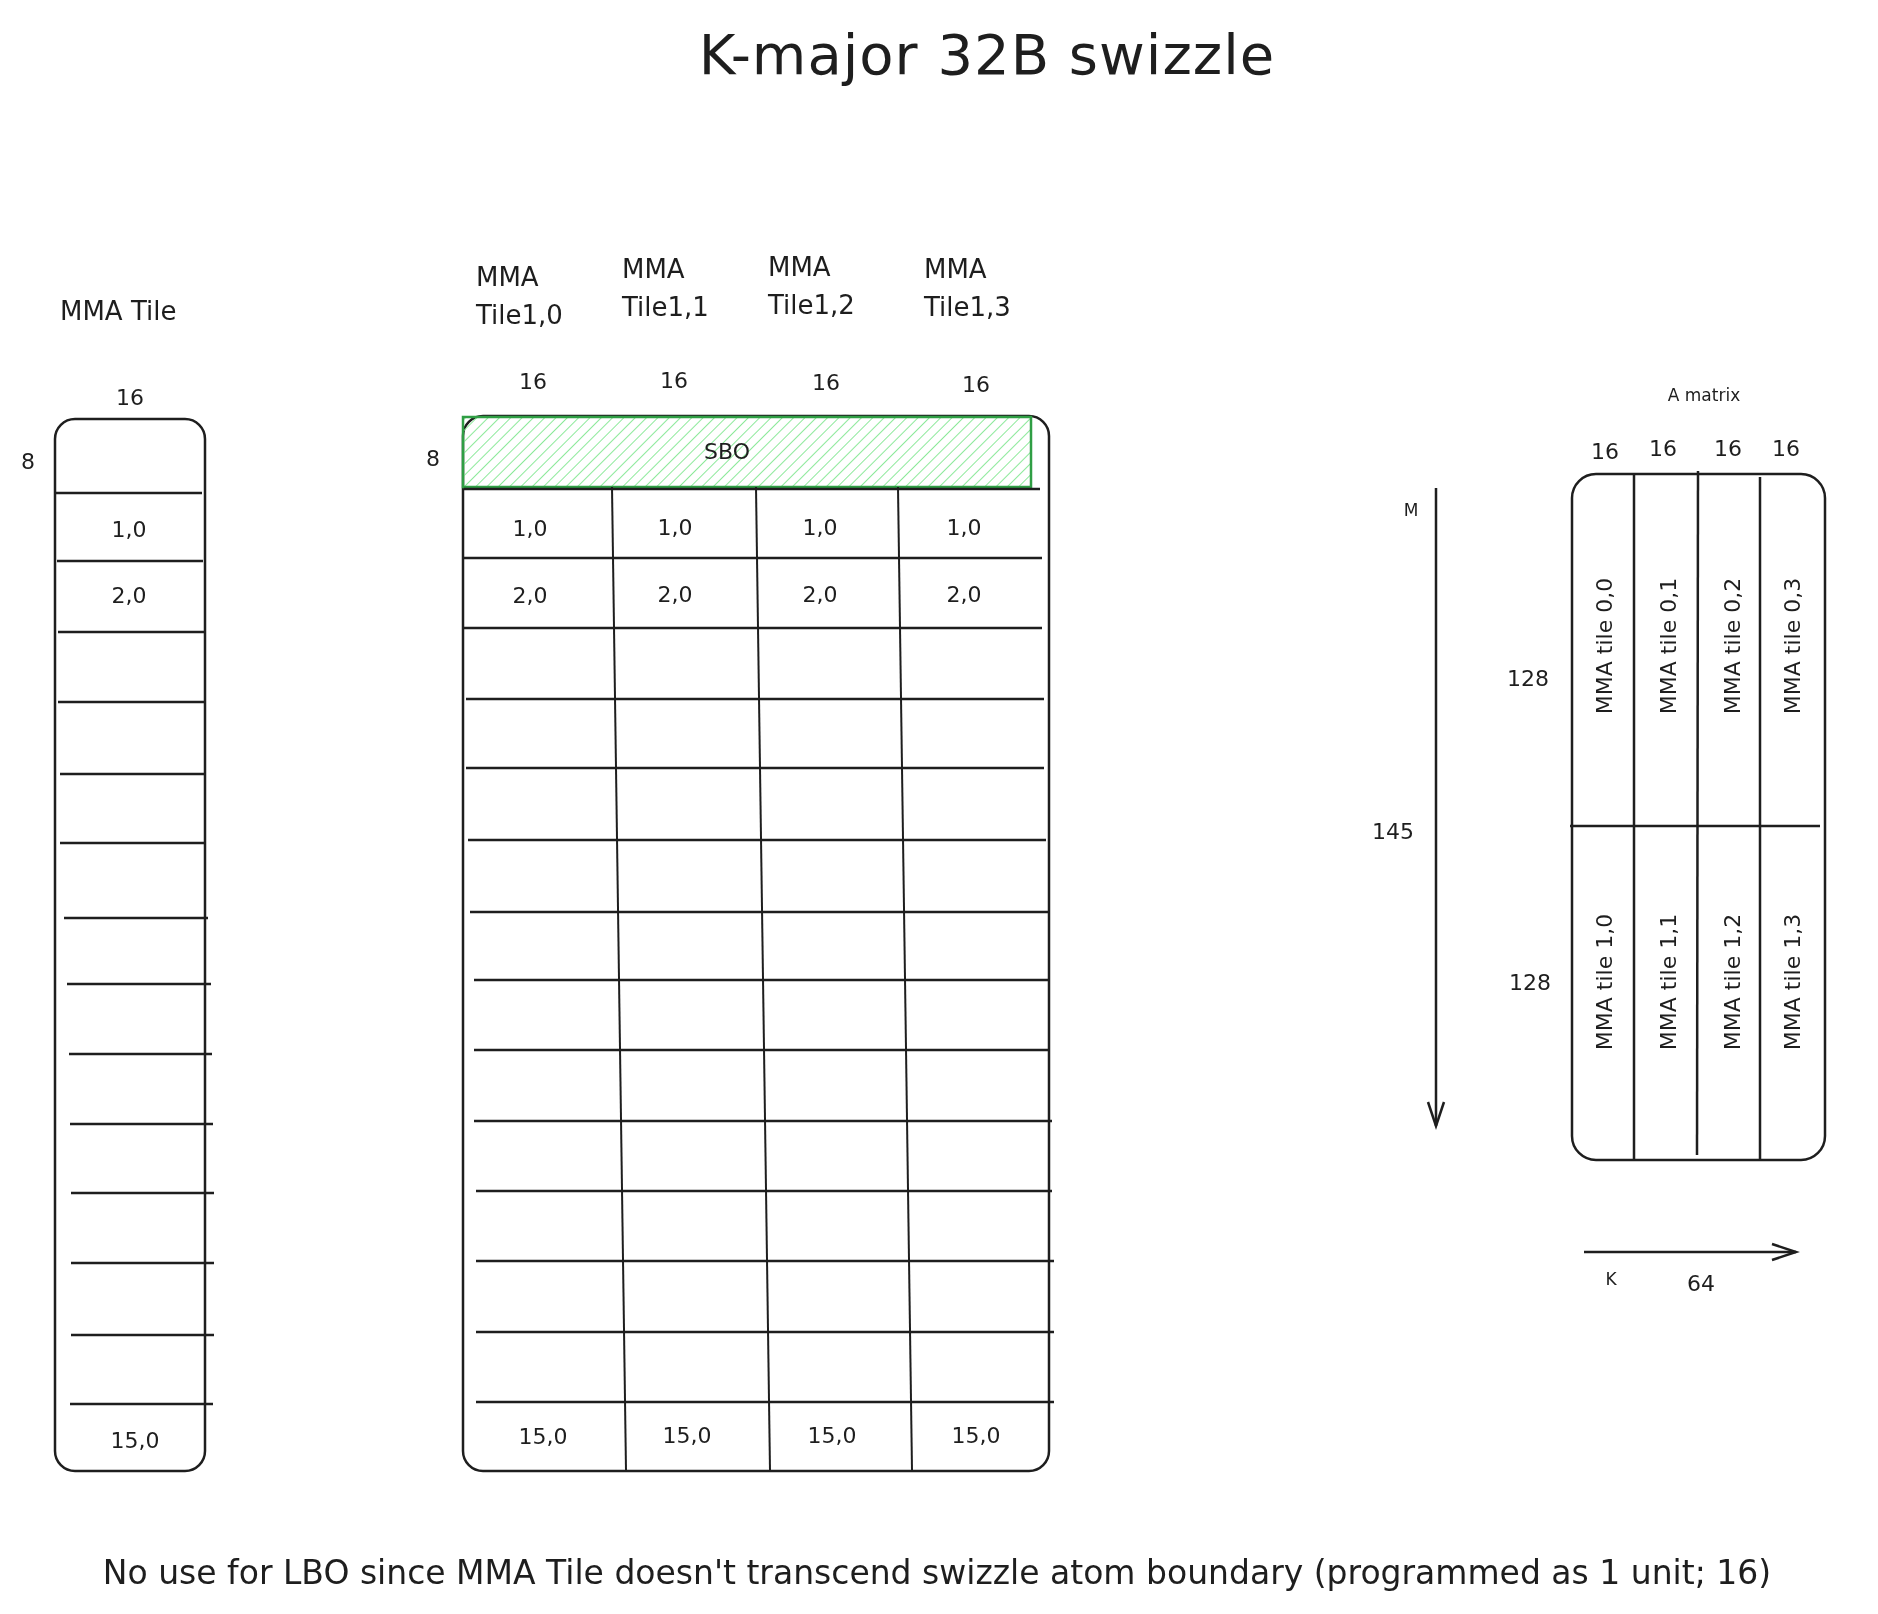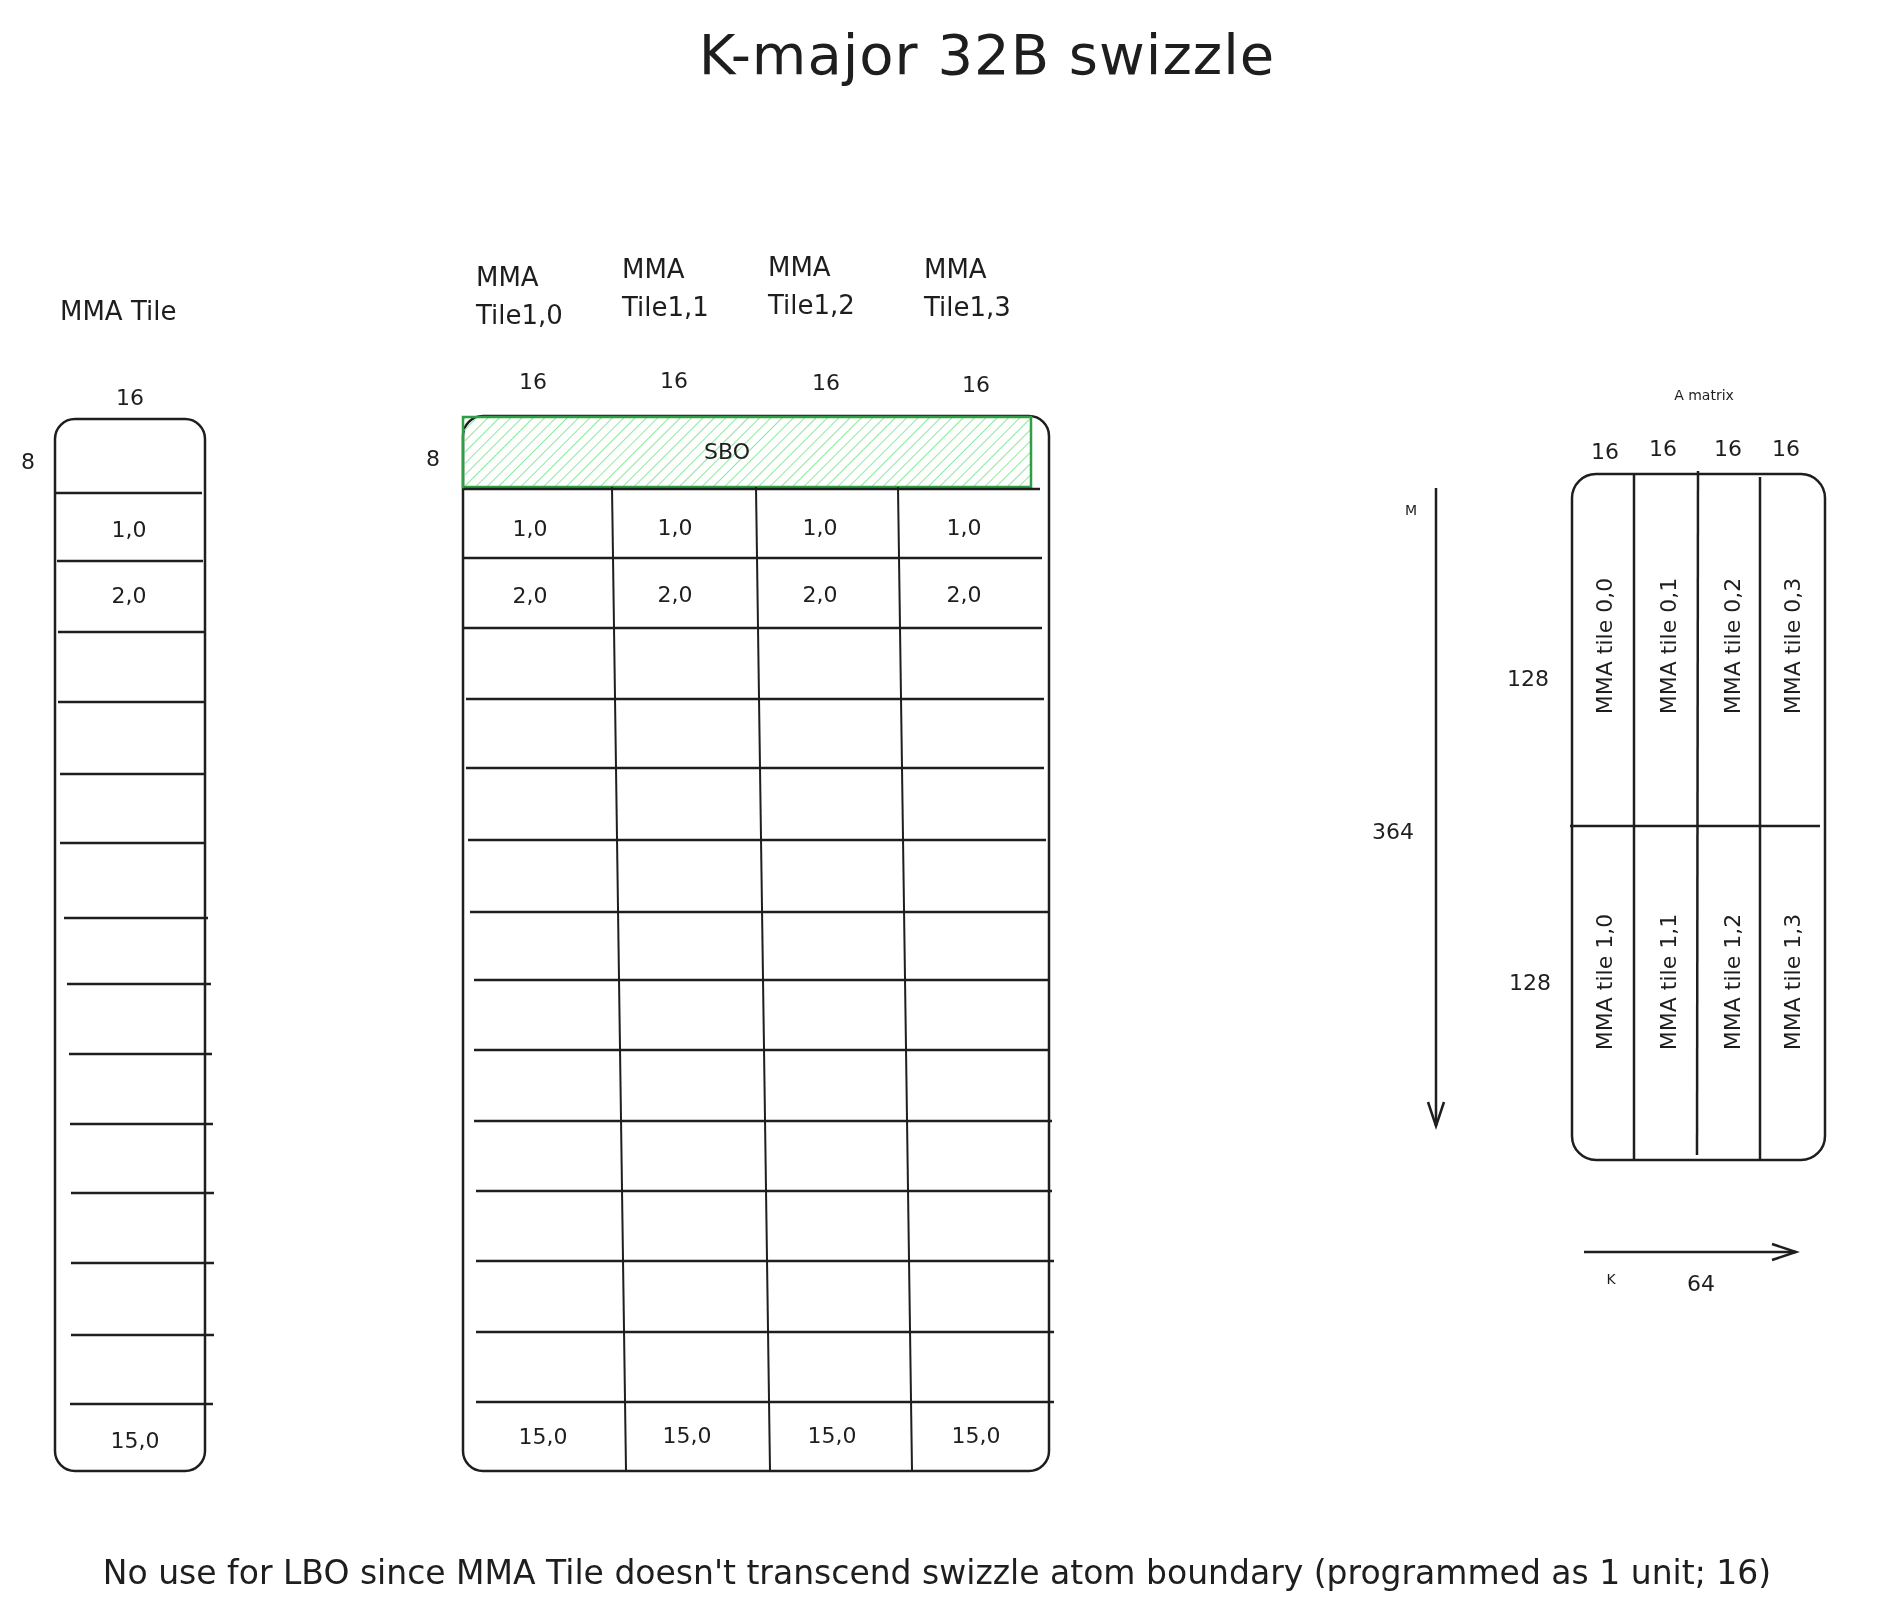--- a/index.html
+++ b/index.html
@@ -2,21 +2,21 @@
 <html><head>
 <meta charset="utf-8">
 <style>
   html, body { margin:0; padding:0; background:#ffffff; }
   body { width:1878px; height:1614px; position:relative; overflow:hidden;
          font-family:"DejaVu Sans", sans-serif; color:#1e1e1e; }
   .abs { position:absolute; white-space:nowrap; }
   .title { font-size:56px; transform:translateX(-50%); letter-spacing:1px; }
   .lbl { font-size:26px; }
   .sm { font-size:22px; }
-  .xs { font-size:14px; }
+  .xs { font-size:17px; }
   .ctr { transform:translate(-50%,-50%); }
   svg.canvas { position:absolute; left:0; top:0; }
   .vert { transform:translate(-50%,-50%) rotate(-90deg); font-size:22px; }
   .foot { font-size:33px; transform:translateX(-50%); }
 </style>
 </head>
 <body>
 
 <div class="abs title" style="left:987px; top:22px;">K-major 32B swizzle</div>
 
@@ -136,21 +136,21 @@
 <div class="abs sm ctr" style="left:832px; top:1435px;">15,0</div>
 <div class="abs sm ctr" style="left:976px; top:1435px;">15,0</div>
 
 <div class="abs xs ctr" style="left:1704px; top:395px;">A matrix</div>
 <div class="abs sm ctr" style="left:1605px; top:451px;">16</div>
 <div class="abs sm ctr" style="left:1663px; top:448px;">16</div>
 <div class="abs sm ctr" style="left:1728px; top:448px;">16</div>
 <div class="abs sm ctr" style="left:1786px; top:448px;">16</div>
 
 <div class="abs xs ctr" style="left:1411px; top:510px;">M</div>
-<div class="abs sm ctr" style="left:1393px; top:831px;">364</div>
+<div class="abs sm ctr" style="left:1393px; top:831px;">145</div>
 <div class="abs sm ctr" style="left:1528px; top:678px;">128</div>
 <div class="abs sm ctr" style="left:1530px; top:982px;">128</div>
 
 <div class="abs vert" style="left:1604px; top:646px;">MMA tile 0,0</div>
 <div class="abs vert" style="left:1668px; top:646px;">MMA tile 0,1</div>
 <div class="abs vert" style="left:1732px; top:646px;">MMA tile 0,2</div>
 <div class="abs vert" style="left:1792px; top:646px;">MMA tile 0,3</div>
 
 <div class="abs vert" style="left:1604px; top:982px;">MMA tile 1,0</div>
 <div class="abs vert" style="left:1668px; top:982px;">MMA tile 1,1</div>

